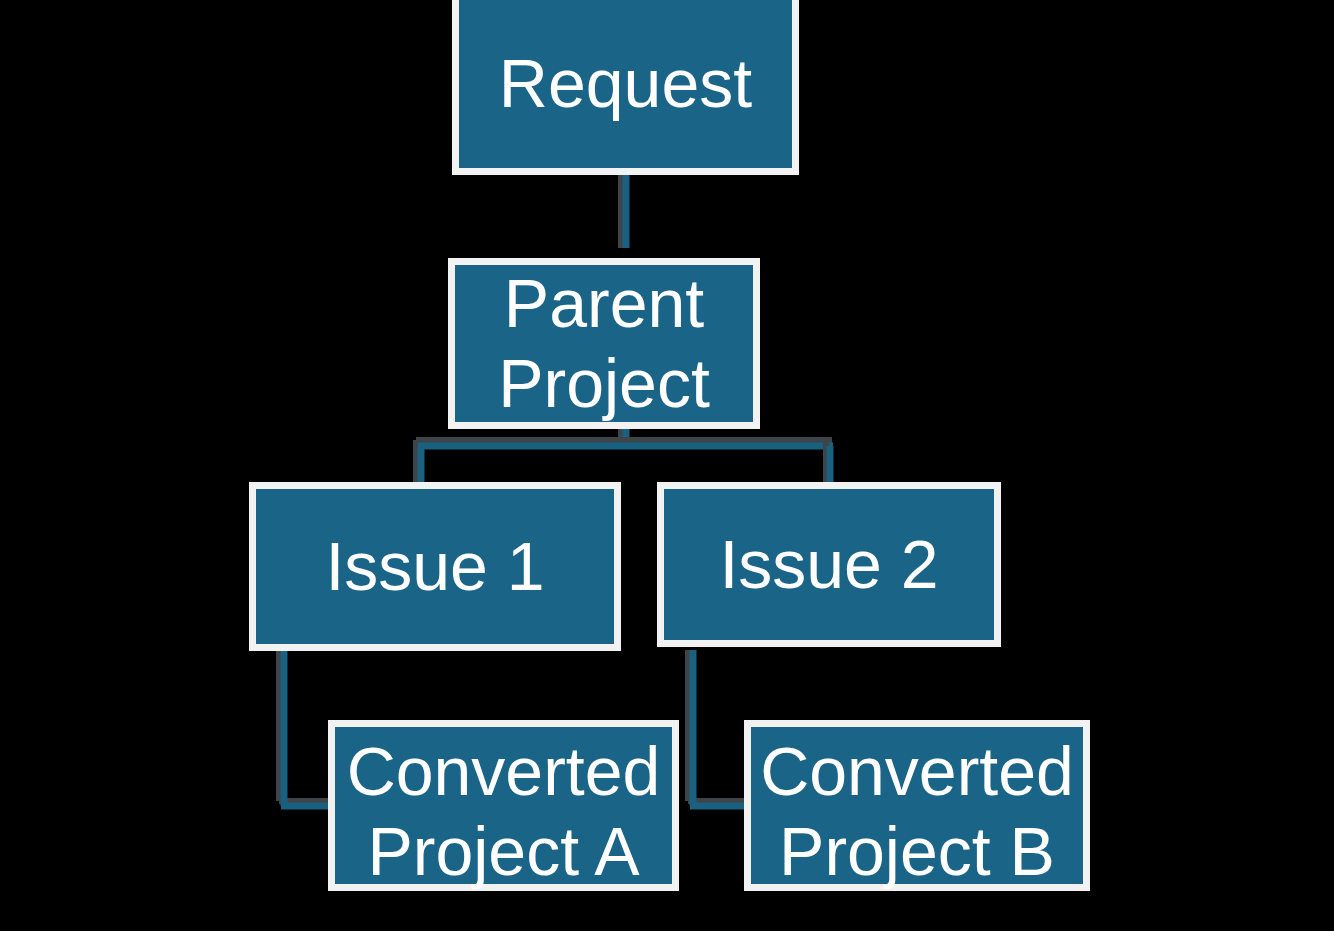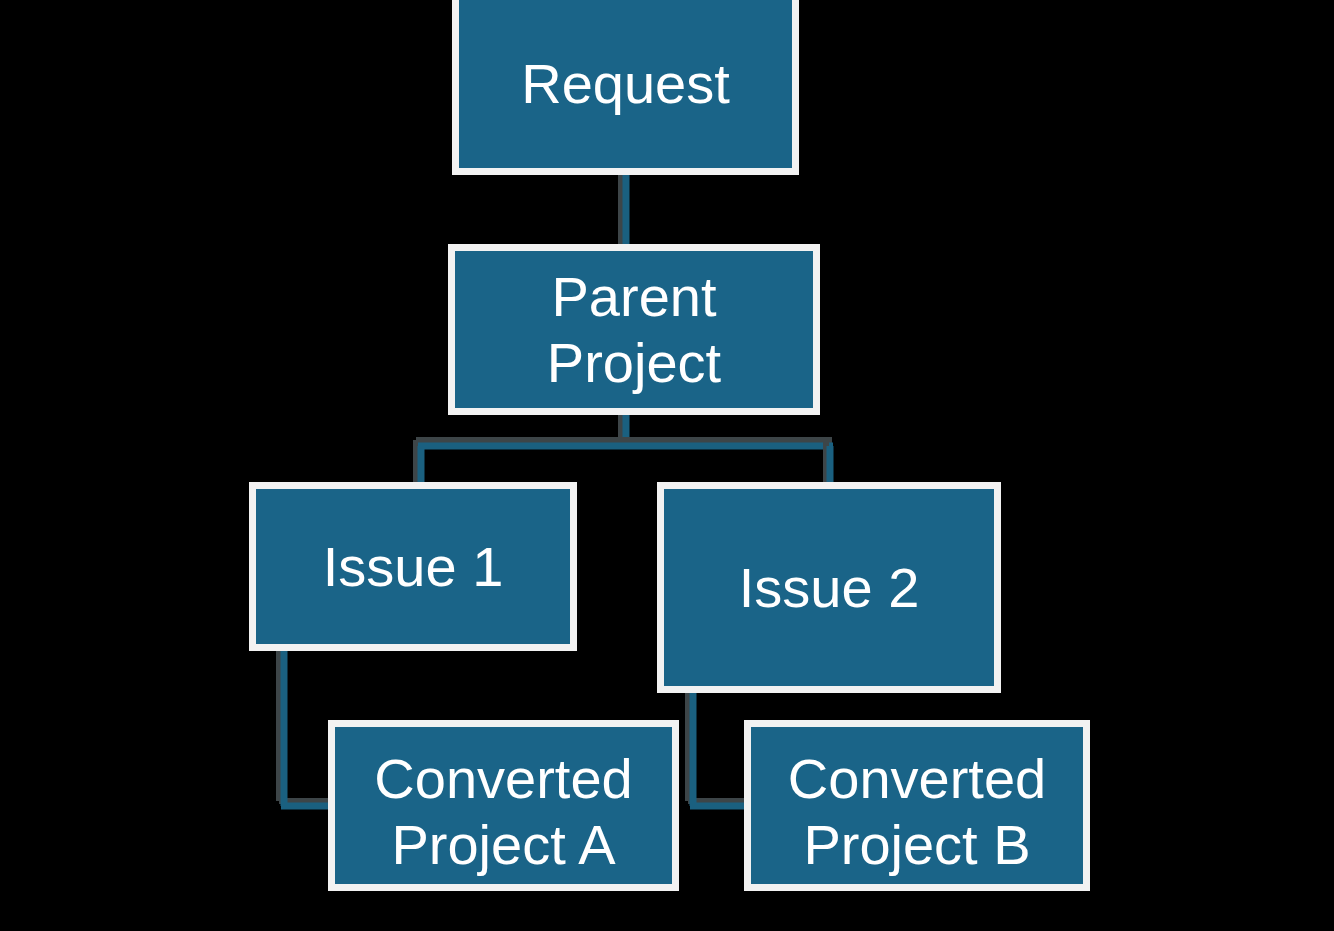--- a/index.html
+++ b/index.html
@@ -38,33 +38,33 @@
     background: #1a6488;
     border: 7px solid #f2f2f2;
     display: flex;
     align-items: center;
     justify-content: center;
     text-align: center;
   }
   .node .label {
     color: #ffffff;
     font-family: "Liberation Sans", sans-serif;
-    font-size: 56px;
+    font-size: 68px;
     line-height: 1.17;
     font-weight: 400;
     letter-spacing: 0px;
     white-space: pre-line;
     display: block;
   }
 
   
   #node-request        { left: 452px;  top: -8px;  width: 347px; height: 183px; }
-  #node-parent-project { left: 448px;  top: 244px; width: 372px; height: 171px; align-items: center; }
-  #node-issue-1        { left: 249px;  top: 482px; width: 328px; height: 169px; }
-  #node-issue-2        { left: 657px;  top: 482px; width: 344px; height: 211px; }
+  #node-parent-project { left: 448px;  top: 258px; width: 312px; height: 171px; align-items: center; }
+  #node-issue-1        { left: 249px;  top: 482px; width: 372px; height: 169px; }
+  #node-issue-2        { left: 657px;  top: 482px; width: 344px; height: 165px; }
   #node-converted-a    { left: 328px;  top: 720px; width: 351px; height: 171px; }
   #node-converted-b    { left: 744px;  top: 720px; width: 346px; height: 171px; }
 
   
   #node-converted-a .label,
   #node-converted-b .label { white-space: pre-line; margin-top: 12px; }
 </style>
 </head>
 <body>
 

